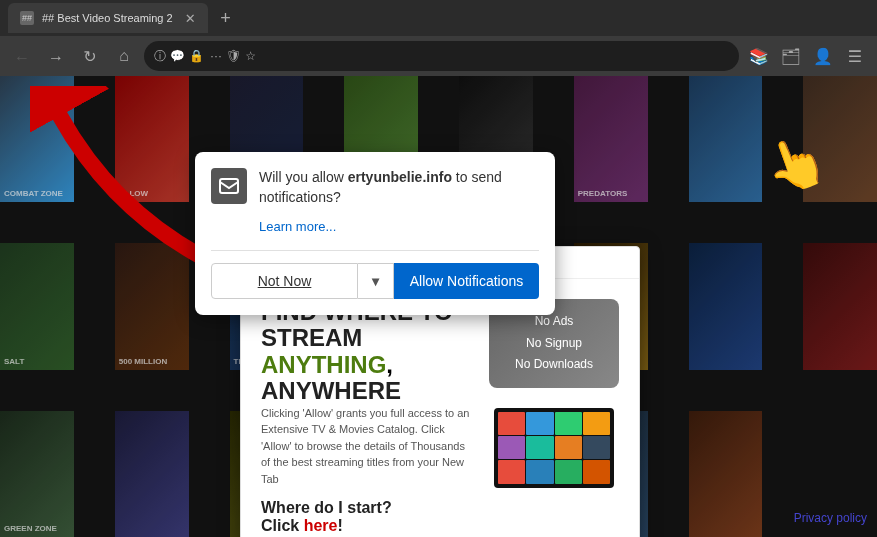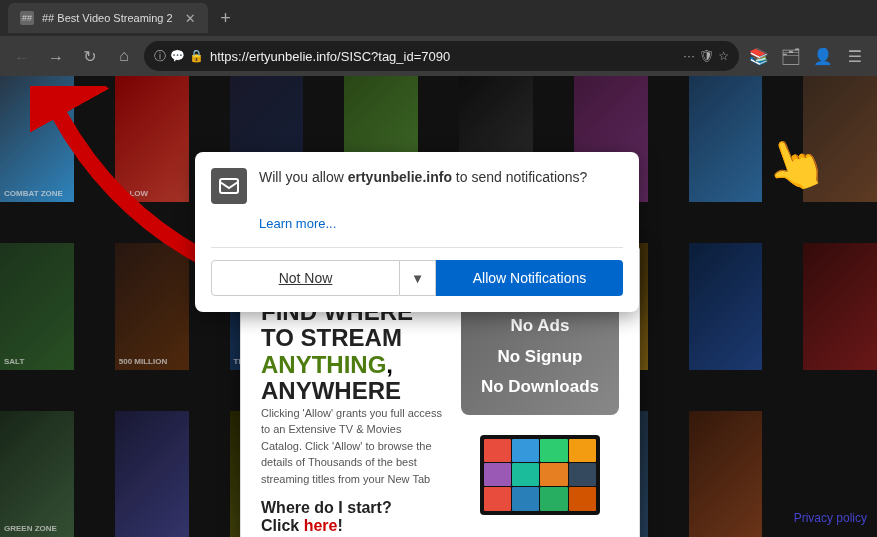--- a/index.html
+++ b/index.html
@@ -138,21 +138,21 @@
       color: #aaa;
       font-size: 16px;
       cursor: pointer;
     }
 
     
     .notification-popup {
       position: absolute;
       top: 76px;
       left: 195px;
-      width: 444px;
+      width: 360px;
       background: white;
       border-radius: 8px;
       box-shadow: 0 4px 20px rgba(0,0,0,0.4);
       z-index: 1000;
       padding: 16px;
     }
 
     .popup-header {
       display: flex;
       align-items: flex-start;
@@ -395,22 +395,22 @@
     .here-link {
       color: #cc0000;
       font-weight: bold;
     }
 
     .no-ads-box {
       background: linear-gradient(135deg, #666, #888);
       border-radius: 8px;
       padding: 12px 20px;
       color: white;
-      font-size: 17px;
-      font-weight: bold;
+      font-size: 12px;
+      font-weight: normal;
       line-height: 1.8;
       height: fit-content;
       min-width: 130px;
       text-align: center;
     }
 
     .laptop-image {
       width: 120px;
       height: 80px;
       background: #222;
@@ -477,21 +477,20 @@
     <div class="nav-btn">→</div>
     <div class="nav-btn">↻</div>
     <div class="nav-btn">⌂</div>
 
     <div class="address-bar-container">
       <div class="address-bar-icons">
         <span>ⓘ</span>
         <span>💬</span>
         <span class="lock-icon">🔒</span>
       </div>
-      <span class="address-text">https://ertyunbelie.info/SISC?tag_id=7090</span>
       <div class="address-bar-icons">
         <span>···</span>
         <span>🛡</span>
         <span>☆</span>
       </div>
     </div>
 
     <div class="toolbar-right">
       <div class="toolbar-icon">📚</div>
       <div class="toolbar-icon">🗂</div>

